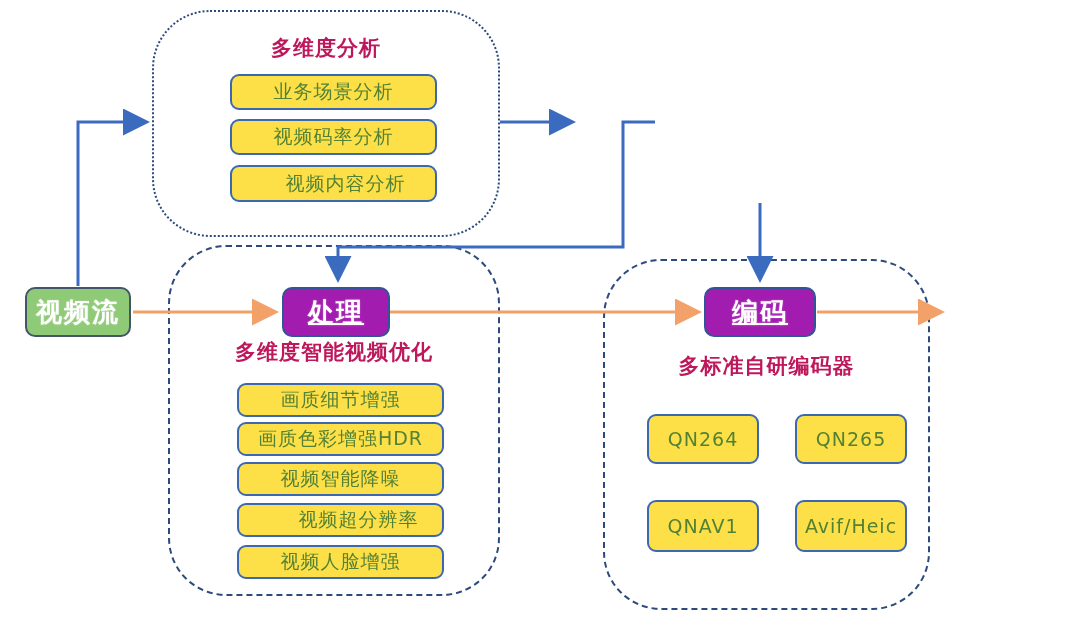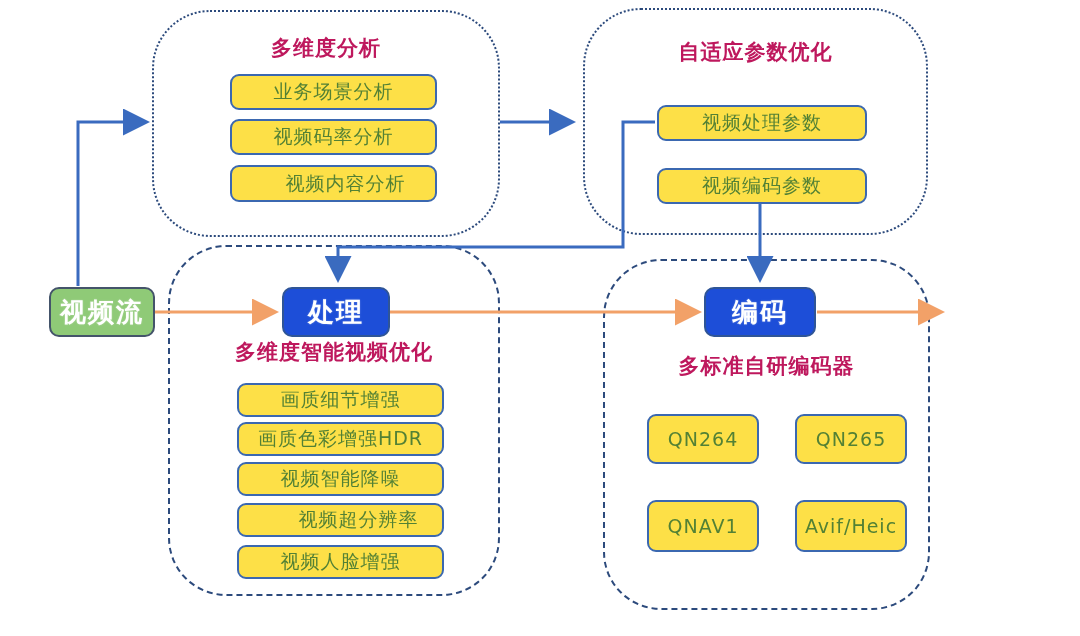--- a/index.html
+++ b/index.html
@@ -22,42 +22,37 @@
     display:flex;align-items:center;justify-content:center;
     font-size:19px;color:#538135;letter-spacing:1px;z-index:2;
   }
   
   .node{
     position:absolute;box-sizing:border-box;border-radius:10px;
     display:flex;align-items:center;justify-content:center;
     font-size:26px;font-weight:600;color:#ffffff;letter-spacing:2px;z-index:3;
     text-shadow:0 0 2px rgba(255,255,255,0.35);
   }
-  .node.green{background:#8fca77;border:2.5px solid #44546a;margin-left:24px;}
-  .node.blue{background:#1d4ed8;border:2.5px solid #2f5597;}
+  .node.green{background:#8fca77;border:2.5px solid #44546a;}
+  .node.blue{background:#a21caf;border:2.5px solid #2f5597;text-decoration:underline;}
   
   svg.arrows{position:absolute;left:0;top:0;z-index:2;pointer-events:none;}
 </style>
 </head>
 <body>
 
 <div class="canvas">
 
   <div class="group dotted" style="left:152px;top:10px;width:348px;height:227px;">
     <div class="group-title" style="top:22px;">多维度分析</div>
     <div class="chip" style="left:76px;top:62px;width:207px;height:36px;">业务场景分析</div>
     <div class="chip" style="left:76px;top:107px;width:207px;height:36px;">视频码率分析</div>
     <div class="chip" style="left:76px;top:153px;width:207px;height:37px;padding-left:24px;">视频内容分析</div>
   </div>
 
-  <div class="group dotted" style="left:583px;top:8px;width:345px;height:227px;">
-    <div class="group-title" style="top:28px;">自适应参数优化</div>
-    <div class="chip" style="left:72px;top:95px;width:210px;height:36px;">视频处理参数</div>
-    <div class="chip" style="left:72px;top:158px;width:210px;height:36px;">视频编码参数</div>
-  </div>
 
   <div class="group dashed" style="left:168px;top:245px;width:332px;height:351px;">
     <div class="group-title" style="top:91px;">多维度智能视频优化</div>
     <div class="chip" style="left:67px;top:136px;width:207px;height:34px;">画质细节增强</div>
     <div class="chip" style="left:67px;top:175px;width:207px;height:34px;">画质色彩增强HDR</div>
     <div class="chip" style="left:67px;top:215px;width:207px;height:34px;">视频智能降噪</div>
     <div class="chip" style="left:67px;top:256px;width:207px;height:34px;padding-left:36px;">视频超分辨率</div>
     <div class="chip" style="left:67px;top:298px;width:207px;height:34px;">视频人脸增强</div>
   </div>
 

